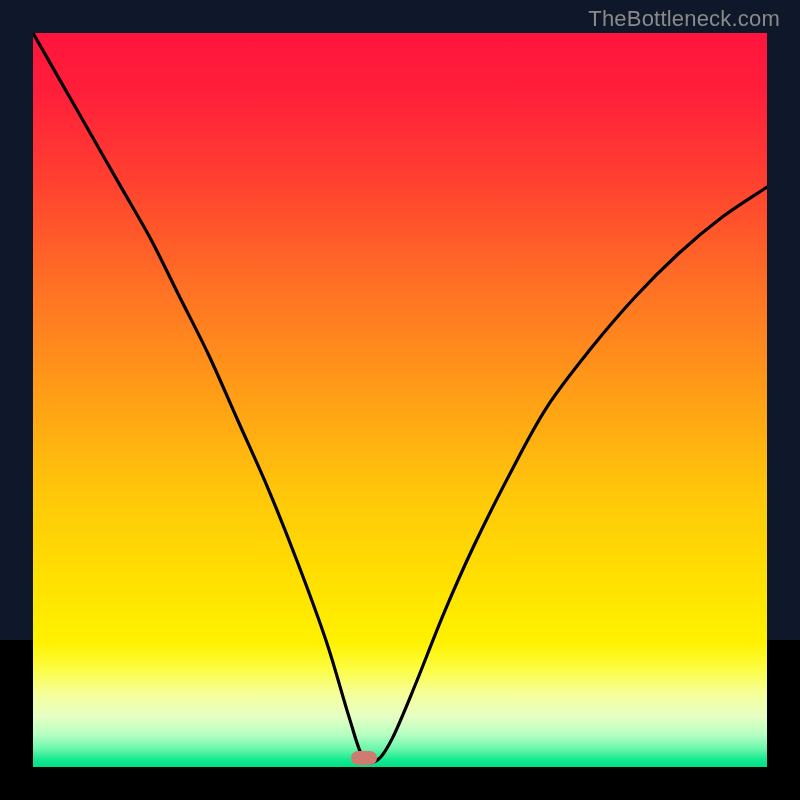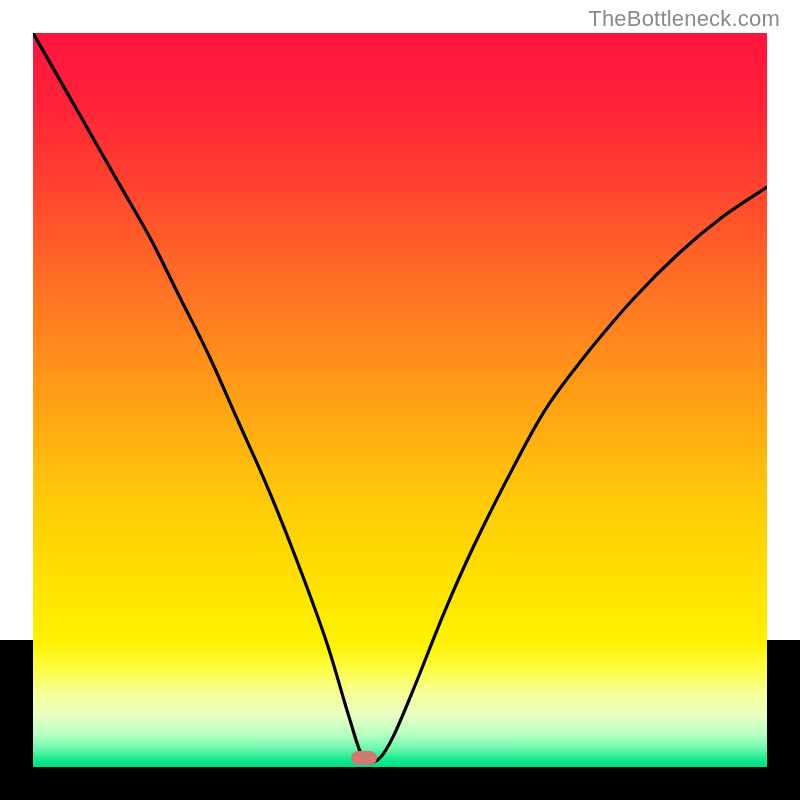--- a/index.html
+++ b/index.html
@@ -8,21 +8,21 @@
     width: 800px;
     height: 800px;
     background: #000;
     font-family: Arial, Helvetica, sans-serif;
     overflow: hidden;
   }
   .stage {
     position: relative;
     width: 800px;
     height: 640px;
-    background: #ffffff;
+    background: #0f172a;
   }
   .plot {
     position: absolute;
     left: 33px;
     top: 33px;
     width: 734px;
     height: 734px;
     overflow: hidden;
   }
   .gradient {

